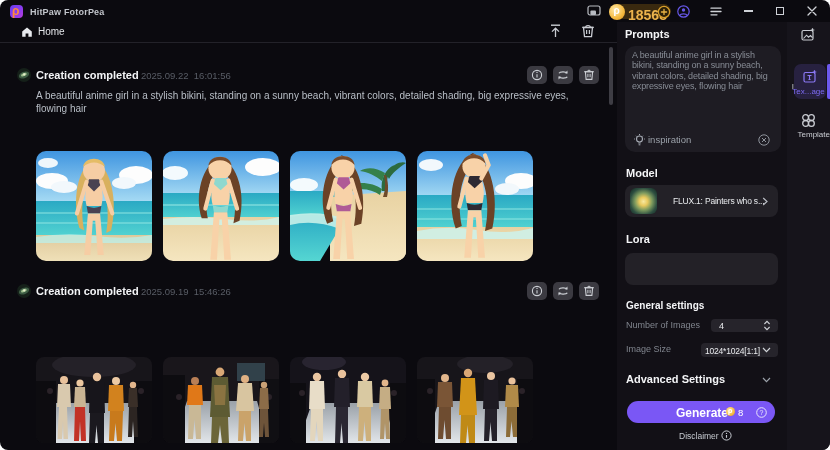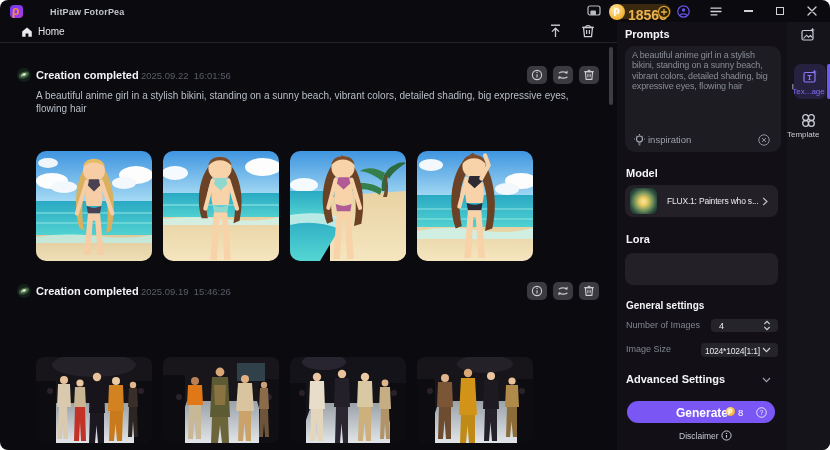--- a/index.html
+++ b/index.html
@@ -6,21 +6,21 @@
   html,body { width:830px; height:450px; background:#fff; font-family:"Liberation Sans", sans-serif; }
   #win { position:absolute; left:0; top:0; width:830px; height:450px; background:#0b0a0f; border-radius:8px; overflow:hidden; }
   .abs { position:absolute; }
 </style>
 </head>
 <body>
 <div id="win">
 
   <div class="abs" style="left:10px;top:5px;width:13px;height:13px;border-radius:4px;background:linear-gradient(135deg,#6a3df0 0%,#8a3cf0 55%,#b83bd8 100%);"></div>
   <div class="abs" style="left:12px;top:5px;width:9px;height:13px;color:#ff8a3c;font-size:12px;font-weight:bold;line-height:13px;">ρ</div>
-  <div class="abs" style="left:30px;top:7px;font-size:9px;color:#c2c5cb;font-weight:bold;letter-spacing:.2px;margin-left:20px;">HitPaw FotorPea</div>
+  <div class="abs" style="left:30px;top:7px;font-size:9px;color:#c2c5cb;font-weight:bold;letter-spacing:.2px;">HitPaw FotorPea</div>
 
   <svg class="abs" style="left:587px;top:5px;" width="14" height="12" viewBox="0 0 14 12">
     <rect x="1" y="1" width="12" height="9" rx="2" fill="none" stroke="#b9bcc2" stroke-width="1.2"></rect>
     <rect x="3.4" y="5.4" width="5.6" height="4.6" rx="1" fill="#b9bcc2"></rect>
   </svg>
 
   <div class="abs" style="left:609px;top:4px;width:62px;height:15px;border-radius:8px;background:#39290f;"></div>
   <div class="abs" style="left:609px;top:3.5px;width:16px;height:16px;border-radius:50%;background:radial-gradient(circle at 38% 35%,#ffe9a8,#f4b93f 60%,#d98f1f);"></div>
   <div class="abs" style="left:613.5px;top:5px;font-size:10px;font-weight:bold;color:#fff;">ρ</div>
   <div class="abs" style="left:628px;top:7px;font-size:14px;font-weight:bold;color:#edb44d;">18568</div>
@@ -355,21 +355,21 @@
   </svg>
   <div class="abs" style="left:648px;top:134px;font-size:9.5px;color:#9aa0a8;">inspiration</div>
   <svg class="abs" style="left:758px;top:134px;" width="12" height="12" viewBox="0 0 12 12">
     <circle cx="6" cy="6" r="5.2" fill="none" stroke="#8e939b" stroke-width="1"></circle>
     <path d="M4 4 L8 8 M8 4 L4 8" stroke="#8e939b" stroke-width="1"></path>
   </svg>
 
   <div class="abs" style="left:626px;top:167px;font-size:11px;font-weight:bold;color:#f4f5f7;">Model</div>
   <div class="abs" style="left:625px;top:185px;width:153px;height:32px;border-radius:8px;background:#232127;"></div>
   <div class="abs" style="left:630px;top:188px;width:27px;height:26px;border-radius:6px;background:radial-gradient(circle at 50% 52%,#f7e9a0 0%,#e8c95e 22%,#7d9a5e 45%,#2e4f41 70%,#10231e 100%);"></div>
-  <div class="abs" style="left:667px;top:196px;font-size:8.5px;letter-spacing:-.2px;color:#e9ebee;">FLUX.1: Painters who s...</div>
+  <div class="abs" style="left:650px;top:196px;font-size:8.5px;letter-spacing:-.2px;color:#e9ebee;padding-left:23px;">FLUX.1: Painters who s...</div>
   <svg class="abs" style="left:761px;top:197px;" width="8" height="9" viewBox="0 0 8 9">
     <path d="M2.2 1 L6 4.5 L2.2 8" fill="none" stroke="#b9bdc3" stroke-width="1.2"></path>
   </svg>
 
   <div class="abs" style="left:626px;top:233px;font-size:11px;font-weight:bold;color:#f4f5f7;">Lora</div>
   <div class="abs" style="left:625px;top:253px;width:153px;height:32px;border-radius:8px;background:#232127;"></div>
 
   <div class="abs" style="left:626px;top:300px;font-size:10px;font-weight:bold;color:#f4f5f7;">General settings</div>
   <div class="abs" style="left:626px;top:320px;font-size:9px;color:#80858e;">Number of Images</div>
   <div class="abs" style="left:711px;top:319px;width:67px;height:13px;border-radius:4px;background:#26242b;"></div>
@@ -425,20 +425,20 @@
   </svg>
   <div class="abs" style="left:787px;top:87px;width:43px;text-align:center;font-size:8px;color:#7d6bf3;">Tex...age</div>
   <div class="abs" style="left:827px;top:64px;width:3px;height:35px;border-radius:2px 0 0 2px;background:#6c59ee;"></div>
 
   <svg class="abs" style="left:801px;top:113px;" width="15" height="15" viewBox="0 0 15 15">
     <circle cx="4.6" cy="4.6" r="2.9" fill="none" stroke="#c9ccd2" stroke-width="1.3"></circle>
     <circle cx="10.4" cy="4.6" r="2.9" fill="none" stroke="#c9ccd2" stroke-width="1.3"></circle>
     <circle cx="4.6" cy="10.4" r="2.9" fill="none" stroke="#c9ccd2" stroke-width="1.3"></circle>
     <circle cx="10.4" cy="10.4" r="2.9" fill="none" stroke="#c9ccd2" stroke-width="1.3"></circle>
   </svg>
-  <div class="abs" style="left:787px;top:130px;width:43px;text-align:left;font-size:8px;color:#c9ccd2;">Template</div>
+  <div class="abs" style="left:787px;top:130px;width:43px;text-align:right;font-size:8px;color:#c9ccd2;">Template</div>
 
 </div>
 <style>
   .btn3 { width:20px;height:18px;border-radius:5px;background:#3b3a41; }
   .thumb { width:116px;height:110px;border-radius:10px;overflow:hidden; }
   .fthumb { width:116px;height:86px;border-radius:8px;overflow:hidden; }
 </style>
 
 </body></html>

